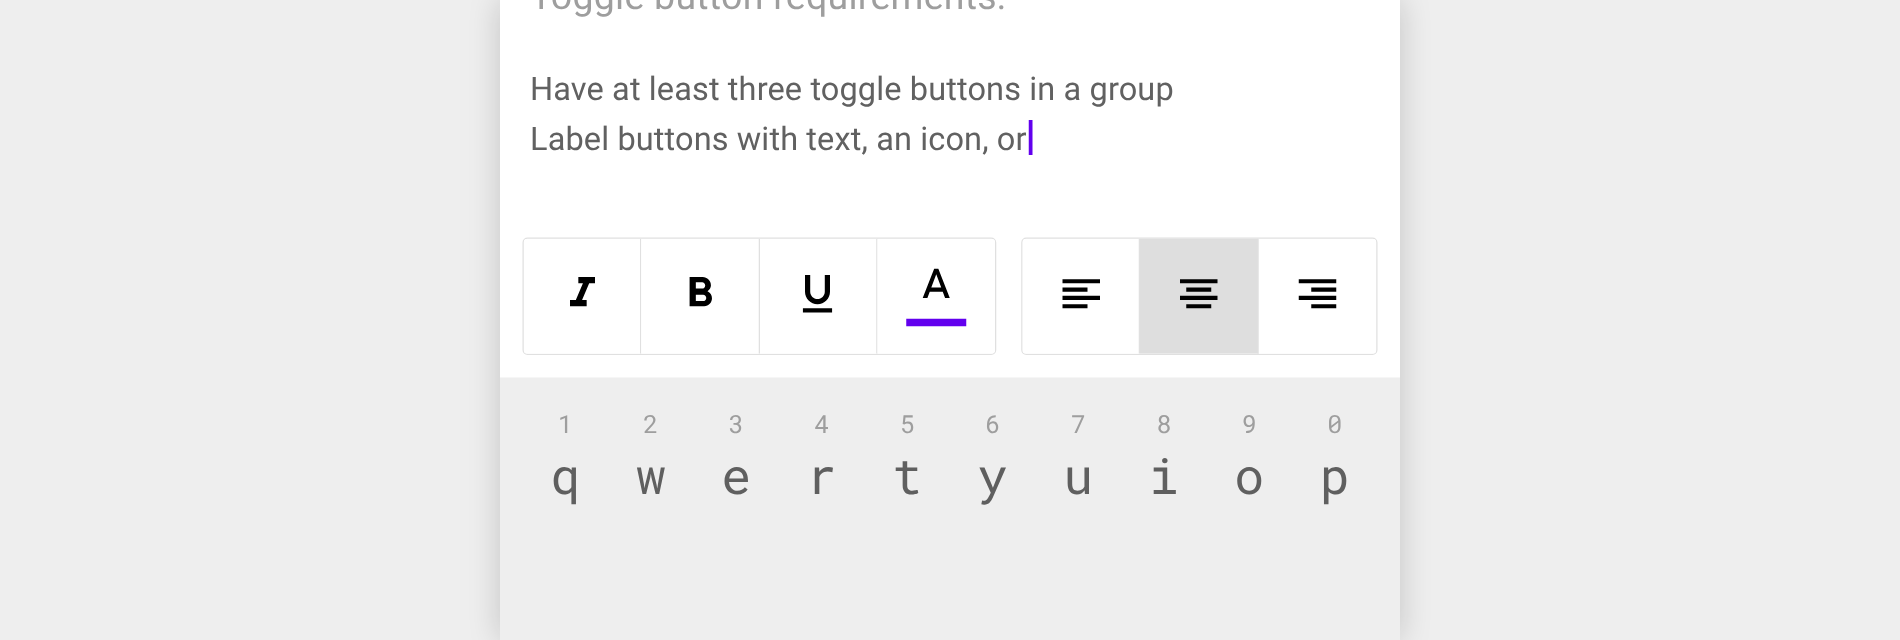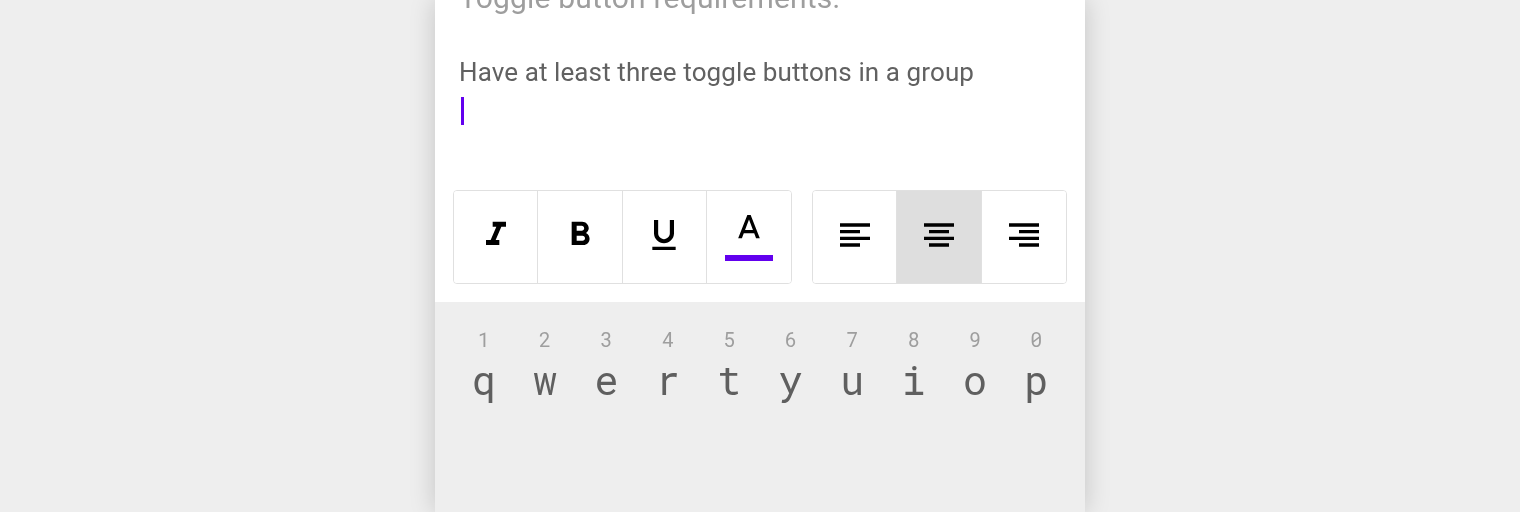--- a/index.html
+++ b/index.html
@@ -4,21 +4,21 @@
 <style>
   * { box-sizing: border-box; margin: 0; padding: 0; }
   html, body { width: 1520px; height: 512px; overflow: hidden; }
   body {
     background: #eeeeee;
     font-family: Roboto, "Helvetica Neue", Arial, sans-serif;
     display: flex;
     justify-content: center;
   }
   .device {
-    width: 650px;
+    width: 720px;
     height: 512px;
     background: #ffffff;
     box-shadow: 0 0 24px rgba(0,0,0,0.18);
     display: flex;
     flex-direction: column;
     position: relative;
   }
   .editor {
     flex: 0 0 auto;
     padding: 0 24px;
@@ -109,21 +109,21 @@
 </style>
 </head>
 <body>
 
 <div class="device">
 
   <div class="editor">
     <div class="heading-cut">Toggle button requirements:</div>
     <div>Have at least three toggle buttons in a group</div>
     <div>
-      <span class="cursor"></span>
+      <span>Label buttons with text, an icon, or</span><span class="cursor"></span>
     </div>
   </div>
 
   <div class="toolbar-area">
 
     <div class="toggle-group">
       <div class="toggle-btn">
         <span>
           <svg viewBox="0 0 24 24">
               <path d="M10 4v3h2.21l-3.42 8H6v3h8v-3h-2.21l3.42-8H18V4z"></path>

